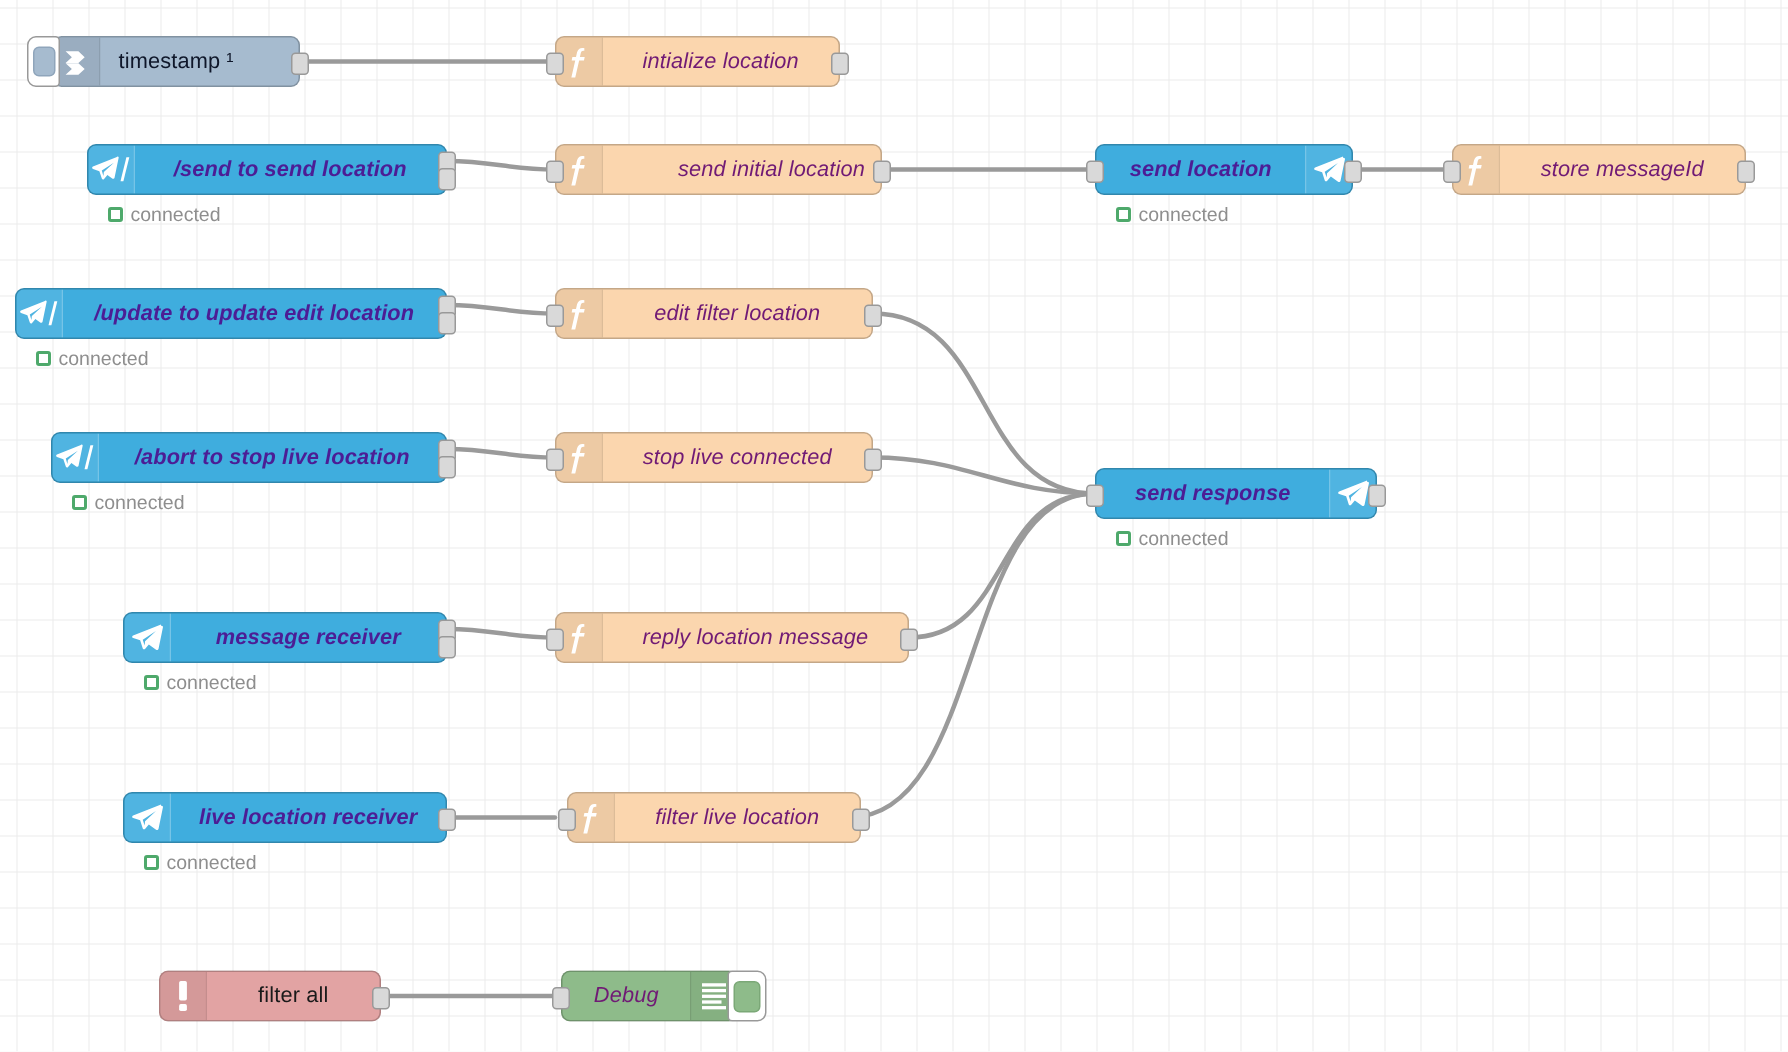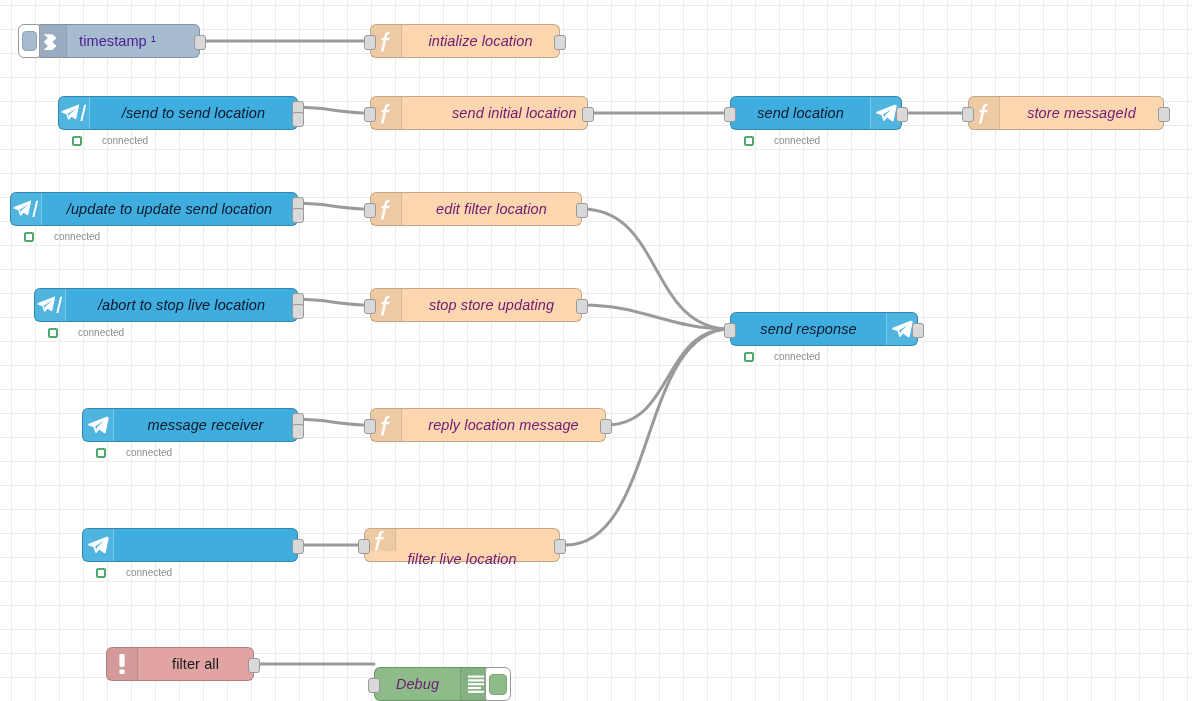--- a/index.html
+++ b/index.html
@@ -67,28 +67,28 @@
   .icontray.right {
     border-radius: 0 5px 5px 0;
   }
 
   
   .n-function { background: #f3b567; background: #fbd6ae; }
   .n-function .icontray { background: rgba(0,0,0,0.055); border-right: 1px solid rgba(0,0,0,0.07); }
   .n-telegram { background: #3fadde; }
   .n-telegram .icontray { background: rgba(255,255,255,0.09); border-right: 1px solid rgba(255,255,255,0.22); }
   .n-telegram .icontray.right { background: rgba(255,255,255,0.09); border-right: none; border-left: 1px solid rgba(255,255,255,0.22); }
-  .n-telegram .label { color: #0f172a; }
+  .n-telegram .label { color: #4c1d95; font-weight: bold; }
   .n-inject { background: #a6bbcf; }
   .n-inject .icontray { background: rgba(0,0,0,0.07); border-right: 1px solid rgba(0,0,0,0.09); }
-  .n-inject .label { font-style: normal; color: #4c1d95; }
+  .n-inject .label { font-style: normal; color: #0f172a; }
   .n-catch { background: #e2a3a3; }
   .n-catch .icontray { background: rgba(0,0,0,0.06); border-right: 1px solid rgba(0,0,0,0.08); }
   .n-catch .label { font-style: normal; color: #1a1a1a; }
-  .n-debug { background: #8ebb8a; margin-top: 20px; }
+  .n-debug { background: #8ebb8a; }
   .n-debug .icontray.right { background: rgba(0,0,0,0.06); border-left: 1px solid rgba(0,0,0,0.10); border-right: none; }
 
   
   .port {
     position: absolute;
     width: 12px;
     height: 15px;
     background: #d9d9d9;
     border: 1px solid #999;
     border-radius: 3px;
@@ -146,22 +146,22 @@
     border: 1px solid #7ba877;
     border-radius: 4px;
     box-sizing: border-box;
   }
 
   
   .status {
     position: absolute;
     display: flex;
     align-items: center;
-    gap: 20px;
-    font-size: 10px;
+    gap: 5px;
+    font-size: 13px;
     color: #8e8e8e;
     white-space: nowrap;
   }
   .status .dot {
     width: 10px;
     height: 10px;
     border: 2px solid #4ea96b;
     border-radius: 2px;
     box-sizing: border-box;
     background: transparent;
@@ -262,21 +262,21 @@
         <div class="port in" style="top: 9.5px;"></div>
         <div class="port out" style="top: 9.5px;"></div>
       </div>
       <div class="node n-telegram center" style="left: 10px; top: 192px; width: 288px;">
         <div class="icontray">
           <svg class="gi" width="28" height="22" viewBox="0 0 30 24">
             <path d="M20.2 2.6 1.9 9.9c-.85.33-.82 1.54.05 1.82l4.6 1.5 1.77 5.4c.24.73 1.18.9 1.66.3l2.4-2.95 3.5 2.6c.63.47 1.53.1 1.69-.65l3.0-14.4c.17-.8-.64-1.48-1.32-.93zM8.3 12.8l8.8-5.8-7.3 6.8-.32 2.9z" fill="#ffffff"></path>
             <path d="M26.2 3.0h2.1l-4.3 17.6h-2.1z" fill="#ffffff"></path>
           </svg>
         </div>
-        <div class="label">/update to update send location</div>
+        <div class="label">/update to update edit location</div>
         <div class="port out" style="top: 3.83333px;"></div>
         <div class="port out" style="top: 15.1667px;"></div>
       </div>
       <div class="status" style="left: 24px; top: 231px;">
         <span class="dot"></span>
         <span>connected</span>
       </div>
       <div class="node n-function center" style="left: 370px; top: 192px; width: 212px;">
         <div class="icontray">
           <svg class="gi" width="20" height="22" viewBox="0 0 20 22">
@@ -301,21 +301,21 @@
       <div class="status" style="left: 48px; top: 327px;">
         <span class="dot"></span>
         <span>connected</span>
       </div>
       <div class="node n-function center" style="left: 370px; top: 288px; width: 212px;">
         <div class="icontray">
           <svg class="gi" width="20" height="22" viewBox="0 0 20 22">
             <path d="M13.6 2.2c-2.2-.7-4.2.2-4.9 2.6L8 8H5.6l-.5 2.3H7.5L4.9 21.6h2.6l2.6-11.3h3.2l.5-2.3h-3.2l.6-2.6c.3-1.2 1.1-1.7 2.3-1.4z" fill="#ffffff"></path>
           </svg>
         </div>
-        <div class="label">stop store updating</div>
+        <div class="label">stop live connected</div>
         <div class="port in" style="top: 9.5px;"></div>
         <div class="port out" style="top: 9.5px;"></div>
       </div>
       <div class="node n-telegram center" style="left: 730px; top: 312px; width: 188px;">
         <div class="label">send response</div>
         <div class="icontray right">
           <svg class="gi" width="22" height="22" viewBox="0 0 24 24">
             <path d="M22.2 2.6 1.9 10.5c-.9.35-.87 1.63.05 1.93l5.05 1.63 1.93 5.86c.26.78 1.27.96 1.79.32l2.6-3.2 5.26 3.87c.68.5 1.65.12 1.82-.7l3.2-15.6c.18-.87-.69-1.6-1.4-1.01zM8.9 13.6l9.6-6.3-7.9 7.4-.35 3.1z" fill="#ffffff"></path>
           </svg>
         </div>
@@ -349,27 +349,28 @@
         <div class="label">reply location message</div>
         <div class="port in" style="top: 9.5px;"></div>
         <div class="port out" style="top: 9.5px;"></div>
       </div>
       <div class="node n-telegram center" style="left: 82px; top: 528px; width: 216px;">
         <div class="icontray">
           <svg class="gi" width="22" height="22" viewBox="0 0 24 24">
             <path d="M22.2 2.6 1.9 10.5c-.9.35-.87 1.63.05 1.93l5.05 1.63 1.93 5.86c.26.78 1.27.96 1.79.32l2.6-3.2 5.26 3.87c.68.5 1.65.12 1.82-.7l3.2-15.6c.18-.87-.69-1.6-1.4-1.01zM8.9 13.6l9.6-6.3-7.9 7.4-.35 3.1z" fill="#ffffff"></path>
           </svg>
         </div>
+        <div class="label">live location receiver</div>
         <div class="port out" style="top: 9.5px;"></div>
       </div>
       <div class="status" style="left: 96px; top: 567px;">
         <span class="dot"></span>
         <span>connected</span>
       </div>
-      <div class="node n-function center" style="left: 364px; top: 528px; width: 196px; flex-direction: column;">
+      <div class="node n-function center" style="left: 378px; top: 528px; width: 196px;">
         <div class="icontray">
           <svg class="gi" width="20" height="22" viewBox="0 0 20 22">
             <path d="M13.6 2.2c-2.2-.7-4.2.2-4.9 2.6L8 8H5.6l-.5 2.3H7.5L4.9 21.6h2.6l2.6-11.3h3.2l.5-2.3h-3.2l.6-2.6c.3-1.2 1.1-1.7 2.3-1.4z" fill="#ffffff"></path>
           </svg>
         </div>
         <div class="label">filter live location</div>
         <div class="port in" style="top: 9.5px;"></div>
         <div class="port out" style="top: 9.5px;"></div>
       </div>
       <div class="node n-catch center" style="left: 106px; top: 647px; width: 148px;">

